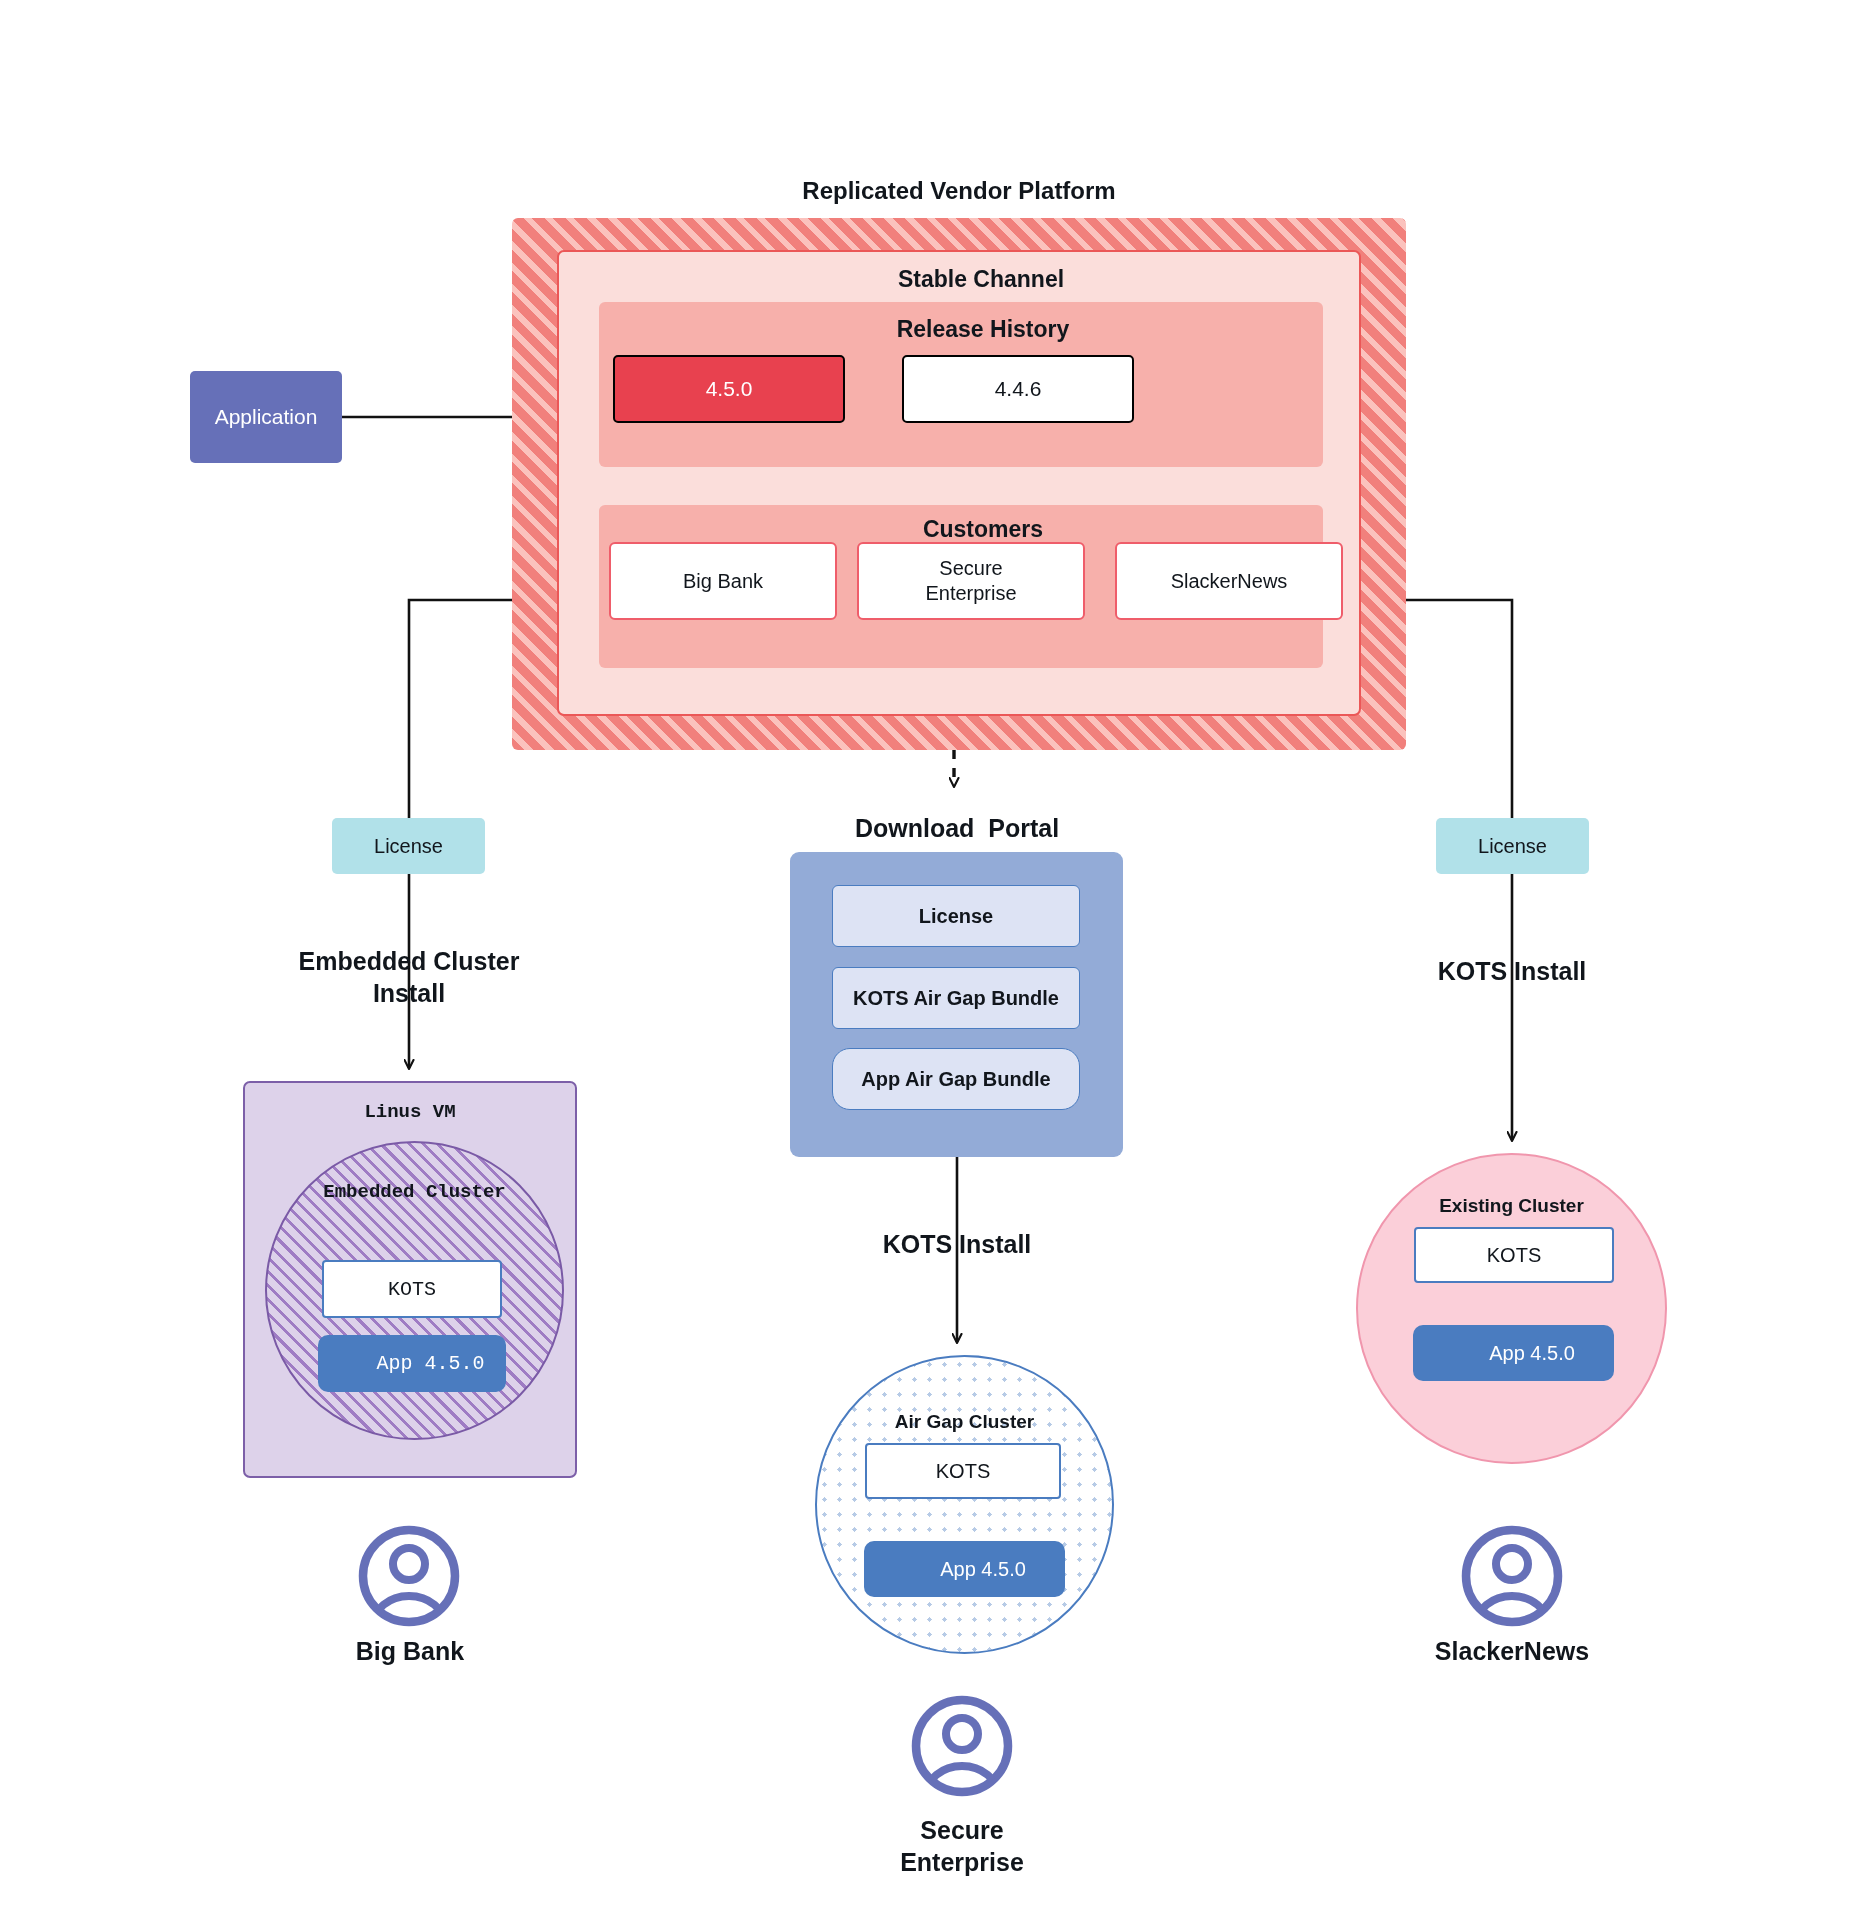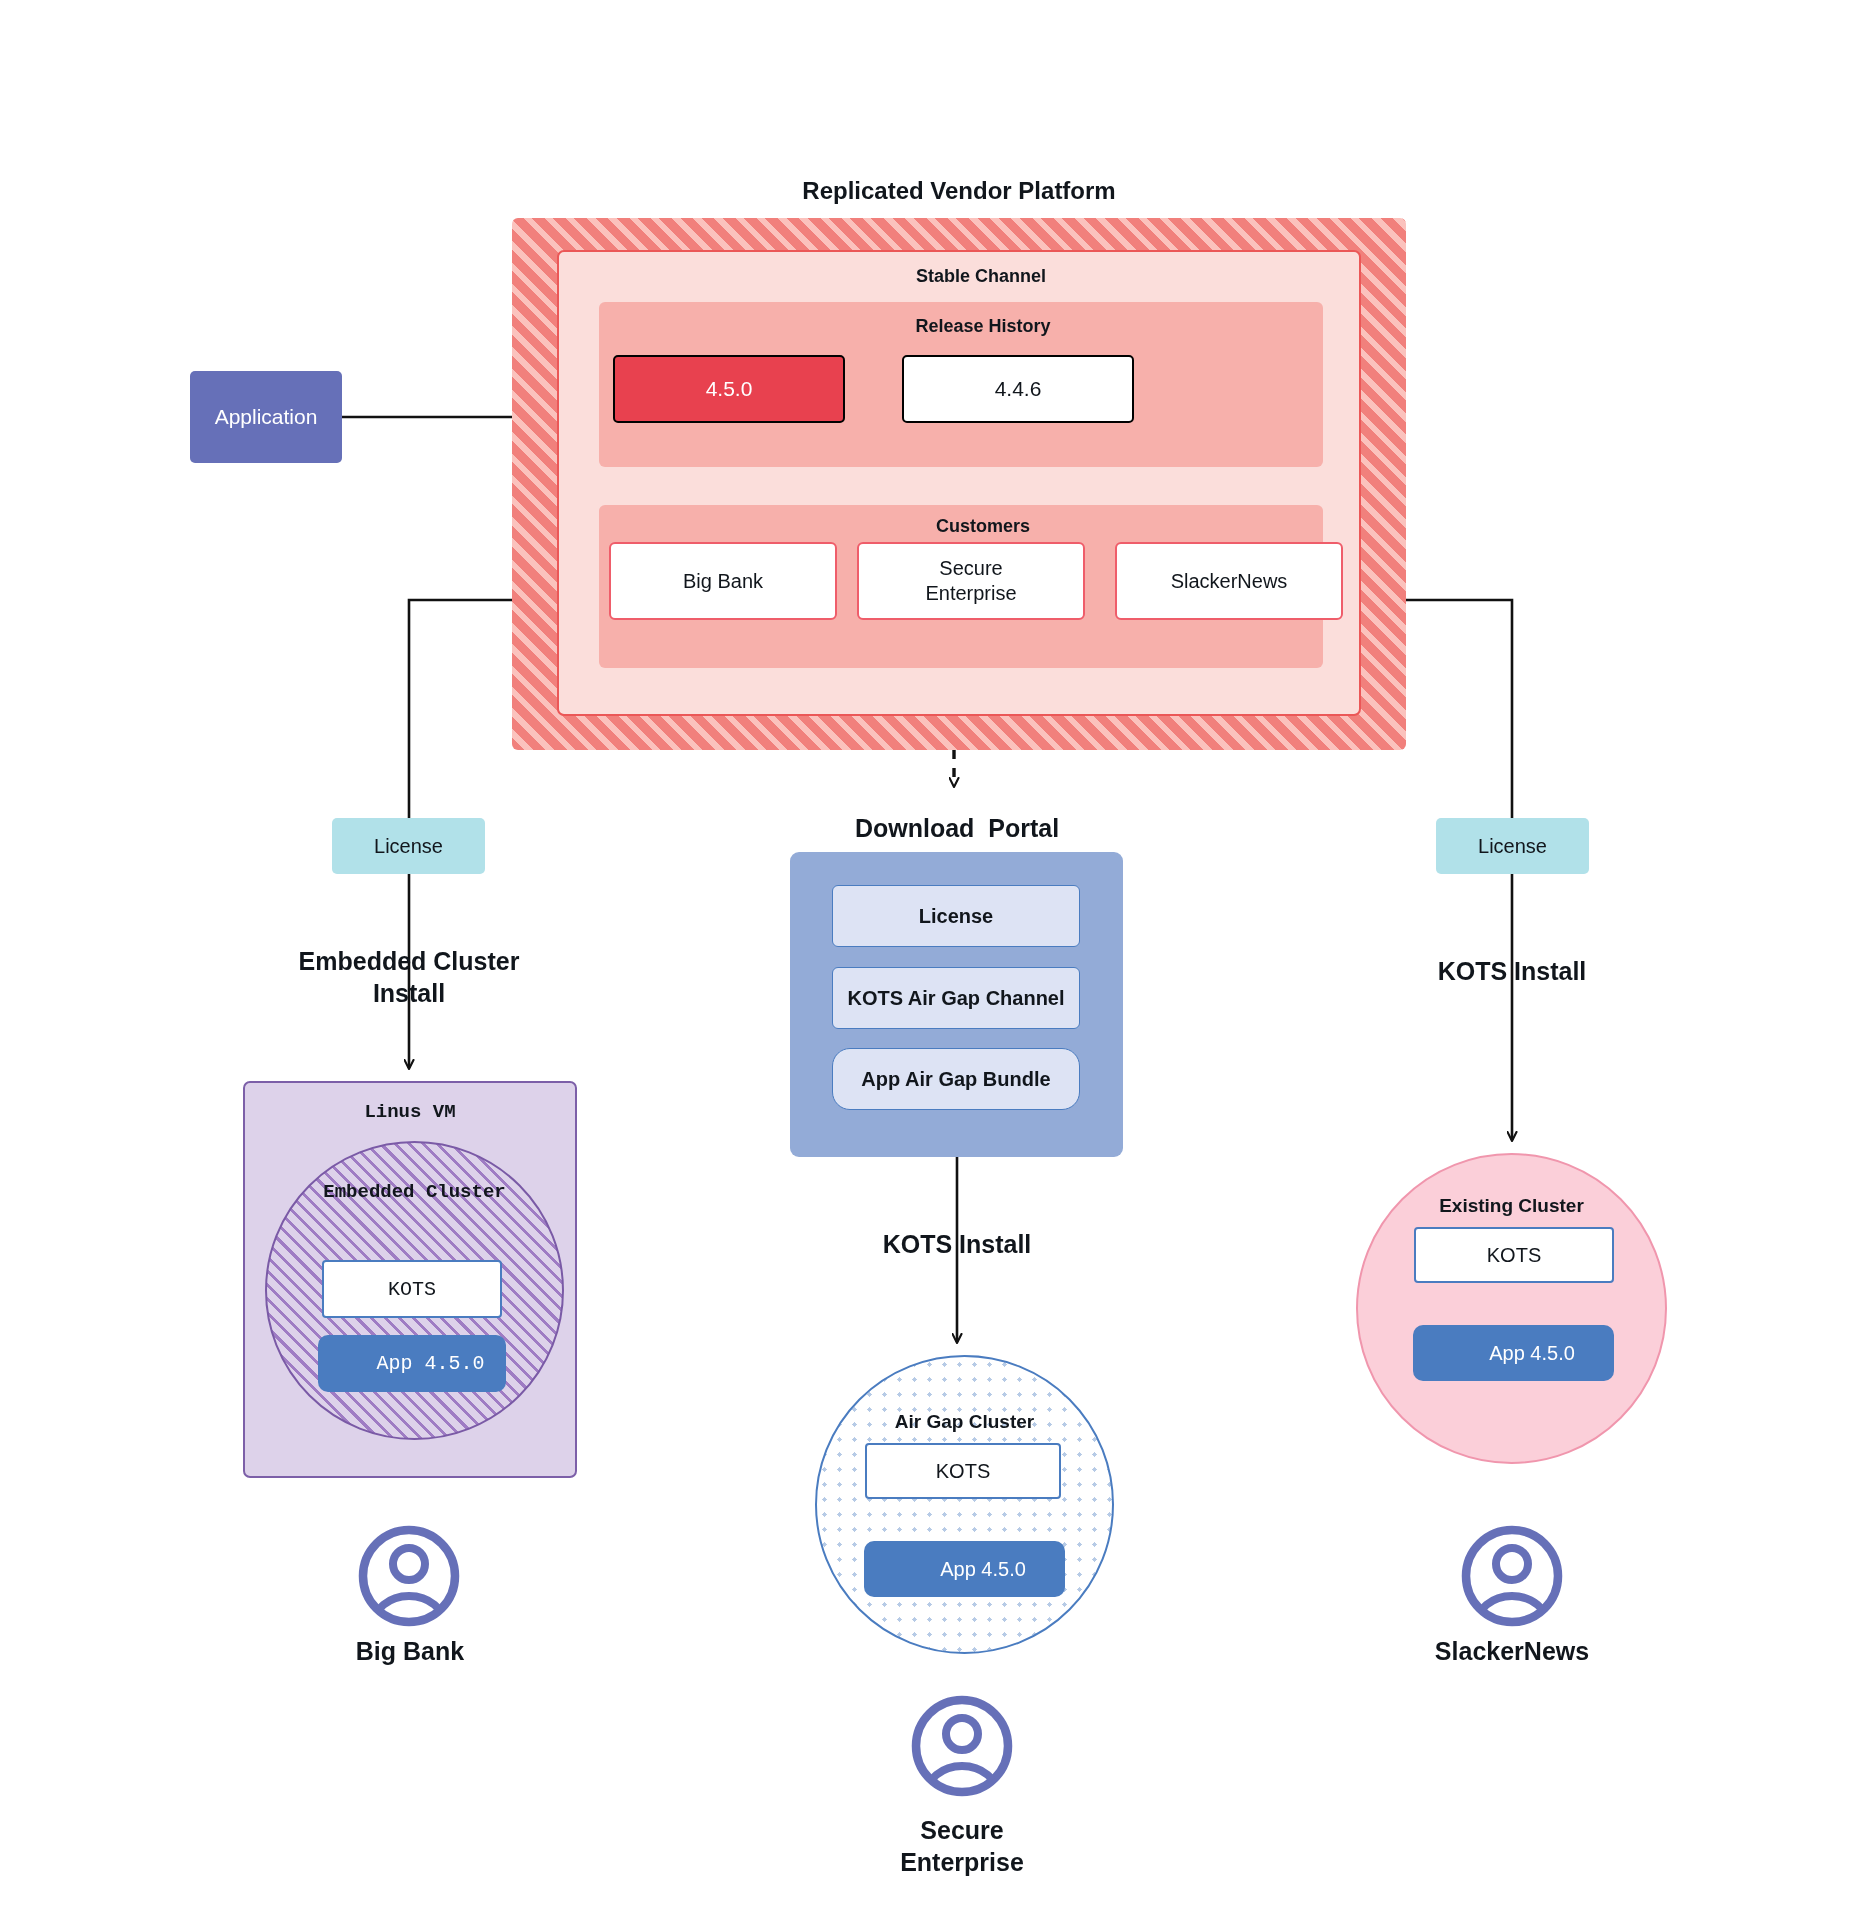--- a/index.html
+++ b/index.html
@@ -81,21 +81,21 @@
     width: 724px; height: 165px;
   }
   .customers-panel {
     left: 40px; top: 253px;
     width: 724px; height: 163px;
   }
   .panel-heading {
     position: absolute;
     left: 0; right: 0;
     text-align: center;
-    font-size: 18px;
+    font-size: 23px;
     font-weight: 700;
     color: #11161c;
     padding-left: 44px;
   }
 
   
   .release-card {
     position: absolute;
     box-sizing: border-box;
     width: 232px; height: 68px;
@@ -392,21 +392,21 @@
 
   <div class="lbl customer-name" style="left:280px; top:1635px; width:260px;">Big Bank</div>
 
   <div class="lbl flow-label" style="left:807px; top:812px; width:300px;">Download  Portal</div>
 
   <div class="abs portal-box">
     <div class="portal-item portal-item-0">
       <span>License</span>
     </div>
     <div class="portal-item portal-item-1">
-      <span>KOTS Air Gap Channel</span>
+      <span>KOTS Air Gap Bundle</span>
     </div>
     <div class="portal-item portal-item-2">
       <span>App Air Gap Bundle</span>
     </div>
   </div>
 
   <div class="lbl flow-label" style="left:807px; top:1228px; width:300px;">KOTS Install</div>
 
   <div class="abs airgap-circle">
     <div class="cluster-heading" style="top:54px;">Air Gap Cluster</div>

